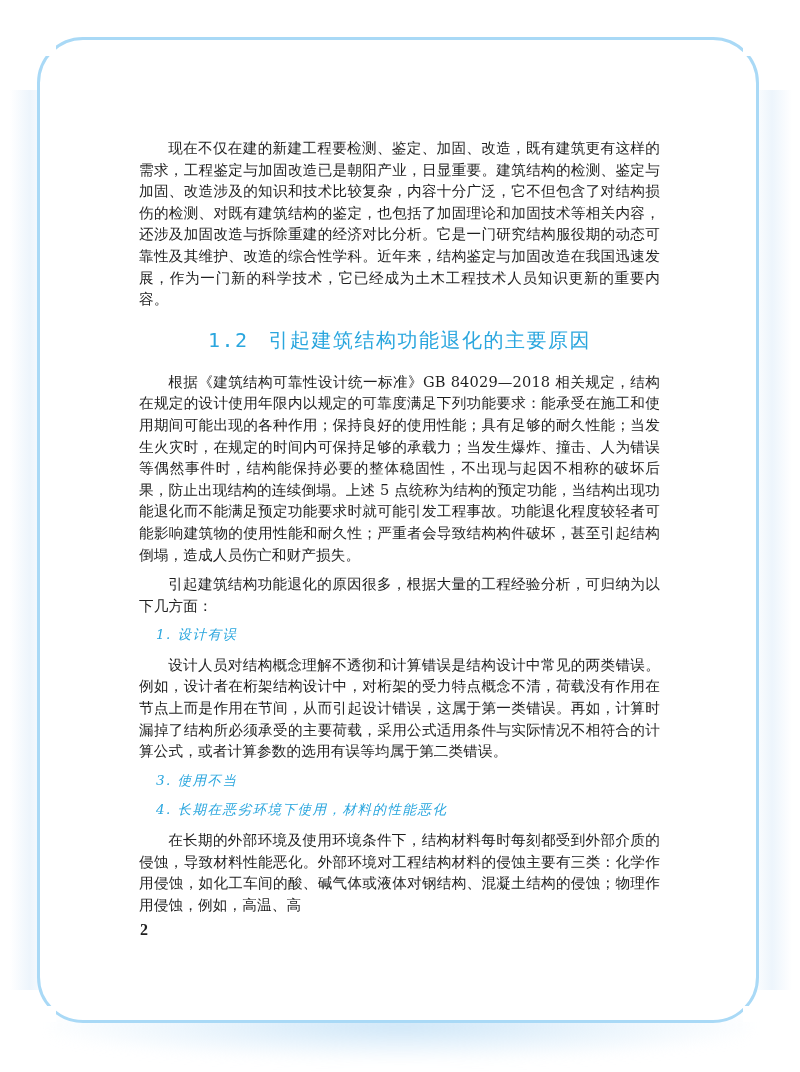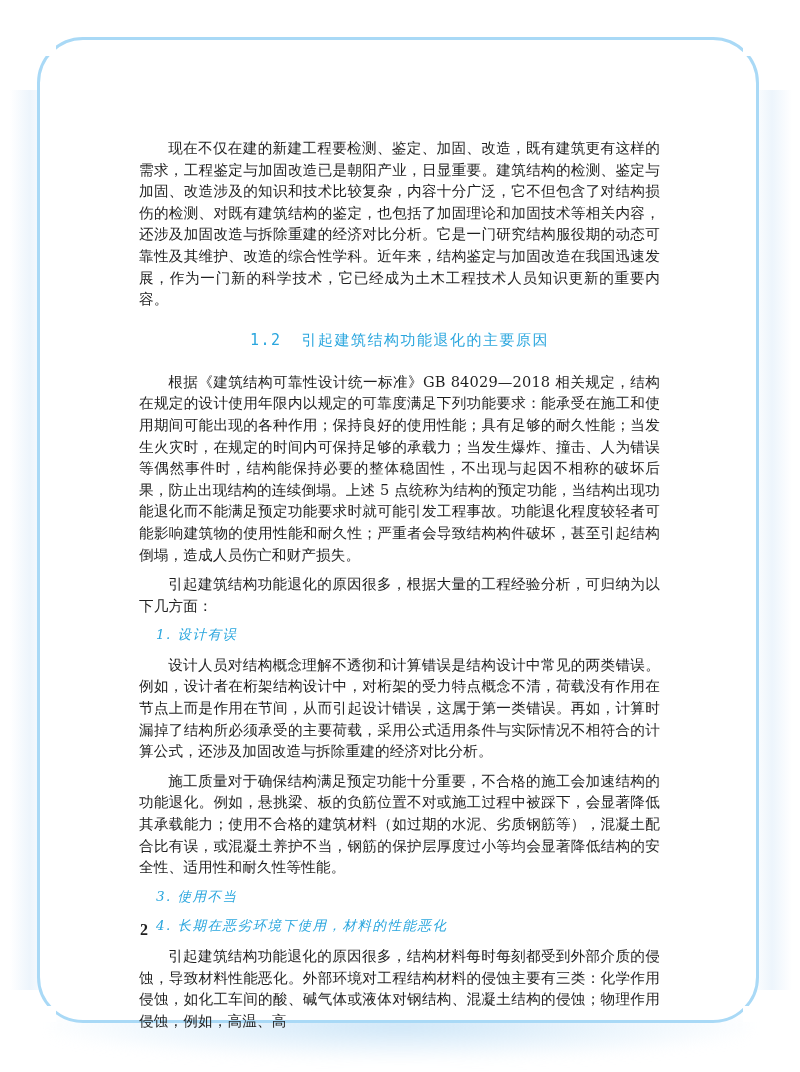--- a/index.html
+++ b/index.html
@@ -26,21 +26,21 @@
   .corner-cut {
     position: absolute; background: #ffffff; width: 16px; height: 16px;
   }
   .page {
     position: absolute; left: 131px; top: 129px; width: 537px;
     color: #1f1f1f; font-size: 14.6px; line-height: 21.6px;
     text-align: justify; letter-spacing: 0.15px;
   }
   .page p { margin: 8px; text-indent: 2em; }
   .h2 {
-    color: #2aa6de; font-size: 15px; text-align: center;
+    color: #2aa6de; font-size: 20px; text-align: center;
     letter-spacing: 1.5px; margin: 17px 0 18px 0; line-height: 26px;
     font-family: "DejaVu Sans", "Liberation Sans", sans-serif; font-weight: normal;
   }
   .h2 .num { margin-right: 20px; font-family: "DejaVu Sans Mono", "Liberation Mono", monospace; }
   .h3 {
     color: #2aa6de; font-size: 13.5px; text-indent: 1.25em; margin: 8px;
     line-height: 21.6px; font-style: italic; letter-spacing: 1.5px;
   }
   .page-num {
     position: absolute; left: 140px; top: 921px;
@@ -65,23 +65,22 @@
   <p>现在不仅在建的新建工程要检测、鉴定、加固、改造，既有建筑更有这样的需求，工程鉴定与加固改造已是朝阳产业，日显重要。建筑结构的检测、鉴定与加固、改造涉及的知识和技术比较复杂，内容十分广泛，它不但包含了对结构损伤的检测、对既有建筑结构的鉴定，也包括了加固理论和加固技术等相关内容，还涉及加固改造与拆除重建的经济对比分析。它是一门研究结构服役期的动态可靠性及其维护、改造的综合性学科。近年来，结构鉴定与加固改造在我国迅速发展，作为一门新的科学技术，它已经成为土木工程技术人员知识更新的重要内容。</p>
 
   <h2 class="h2">
     <span class="num">1.2</span><span>引起建筑结构功能退化的主要原因</span>
   </h2>
 
   <p>根据《建筑结构可靠性设计统一标准》GB 84029—2018 相关规定，结构在规定的设计使用年限内以规定的可靠度满足下列功能要求：能承受在施工和使用期间可能出现的各种作用；保持良好的使用性能；具有足够的耐久性能；当发生火灾时，在规定的时间内可保持足够的承载力；当发生爆炸、撞击、人为错误等偶然事件时，结构能保持必要的整体稳固性，不出现与起因不相称的破坏后果，防止出现结构的连续倒塌。上述 5 点统称为结构的预定功能，当结构出现功能退化而不能满足预定功能要求时就可能引发工程事故。功能退化程度较轻者可能影响建筑物的使用性能和耐久性；严重者会导致结构构件破坏，甚至引起结构倒塌，造成人员伤亡和财产损失。</p>
   <p>引起建筑结构功能退化的原因很多，根据大量的工程经验分析，可归纳为以下几方面：</p>
 
   <div class="h3">1. 设计有误</div>
-  <p>设计人员对结构概念理解不透彻和计算错误是结构设计中常见的两类错误。例如，设计者在桁架结构设计中，对桁架的受力特点概念不清，荷载没有作用在节点上而是作用在节间，从而引起设计错误，这属于第一类错误。再如，计算时漏掉了结构所必须承受的主要荷载，采用公式适用条件与实际情况不相符合的计算公式，还涉及加固改造与拆除重建的经济对比分析。</p>
+  <p>设计人员对结构概念理解不透彻和计算错误是结构设计中常见的两类错误。例如，设计者在桁架结构设计中，对桁架的受力特点概念不清，荷载没有作用在节点上而是作用在节间，从而引起设计错误，这属于第一类错误。再如，计算时漏掉了结构所必须承受的主要荷载，采用公式适用条件与实际情况不相符合的计算公式，或者计算参数的选用有误等均属于第二类错误。</p>
 
-  <p>施工质量对于确保结构满足预定功能十分重要，不合格的施工会加速结构的功能退化。例如，悬挑梁、板的负筋位置不对或施工过程中被踩下，会显著降低其承载能力；使用不合格的建筑材料（如过期的水泥、劣质钢筋等），混凝土配合比有误，或混凝土养护不当，钢筋的保护层厚度过小等均会显著降低结构的安全性、适用性和耐久性等性能。</p>
 
   <div class="h3">3. 使用不当</div>
 
   <div class="h3">4. 长期在恶劣环境下使用，材料的性能恶化</div>
-  <p>引起建筑结构功能退化的原因很多，结构材料每时每刻都受到外部介质的侵蚀，导致材料性能恶化。外部环境对工程结构材料的侵蚀主要有三类：化学作用侵蚀，如化工车间的酸、碱气体或液体对钢结构、混凝土结构的侵蚀；物理作用侵蚀，例如，高温、高</p>
+  <p>在长期的外部环境及使用环境条件下，结构材料每时每刻都受到外部介质的侵蚀，导致材料性能恶化。外部环境对工程结构材料的侵蚀主要有三类：化学作用侵蚀，如化工车间的酸、碱气体或液体对钢结构、混凝土结构的侵蚀；物理作用侵蚀，例如，高温、高</p>
 </div>
 
 <div class="page-num">2</div>
 
 </body></html>

